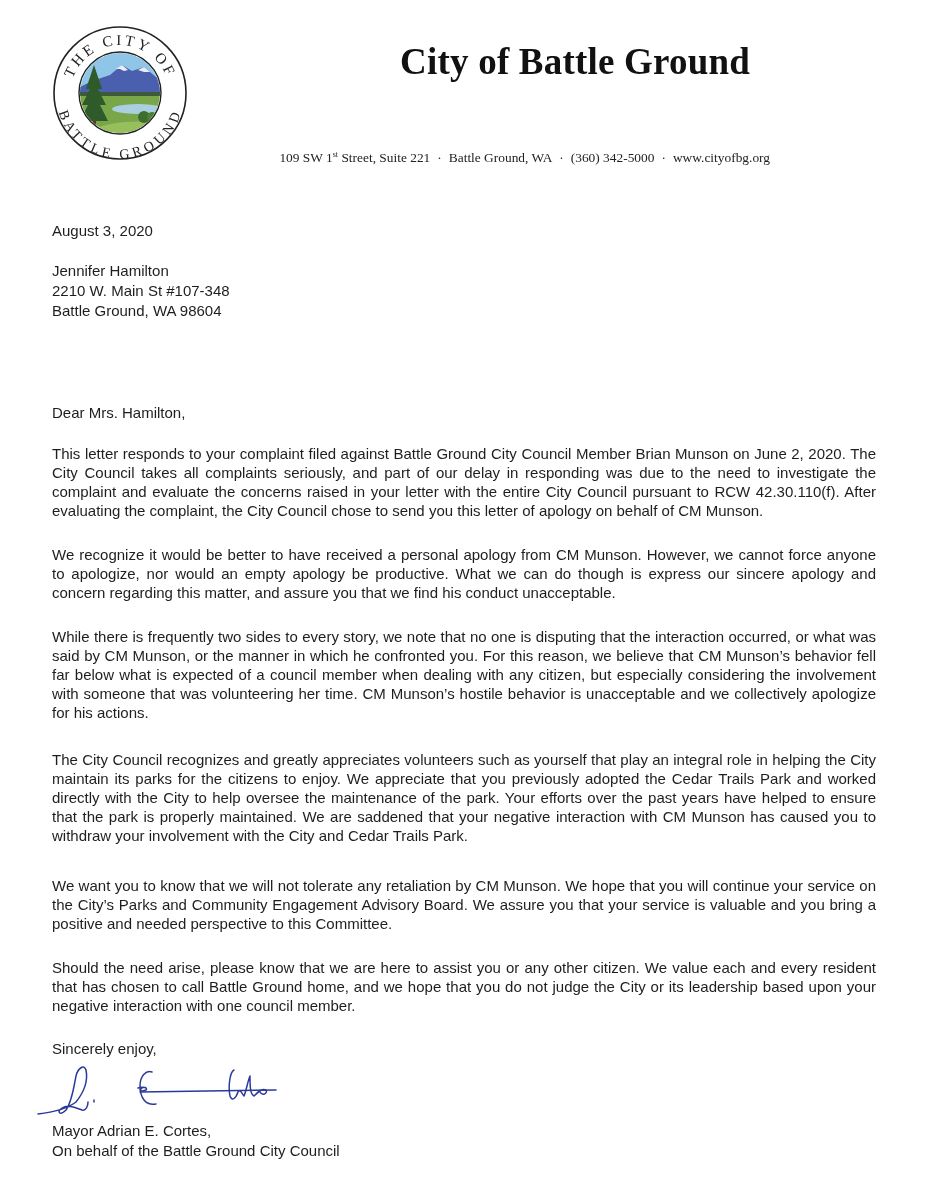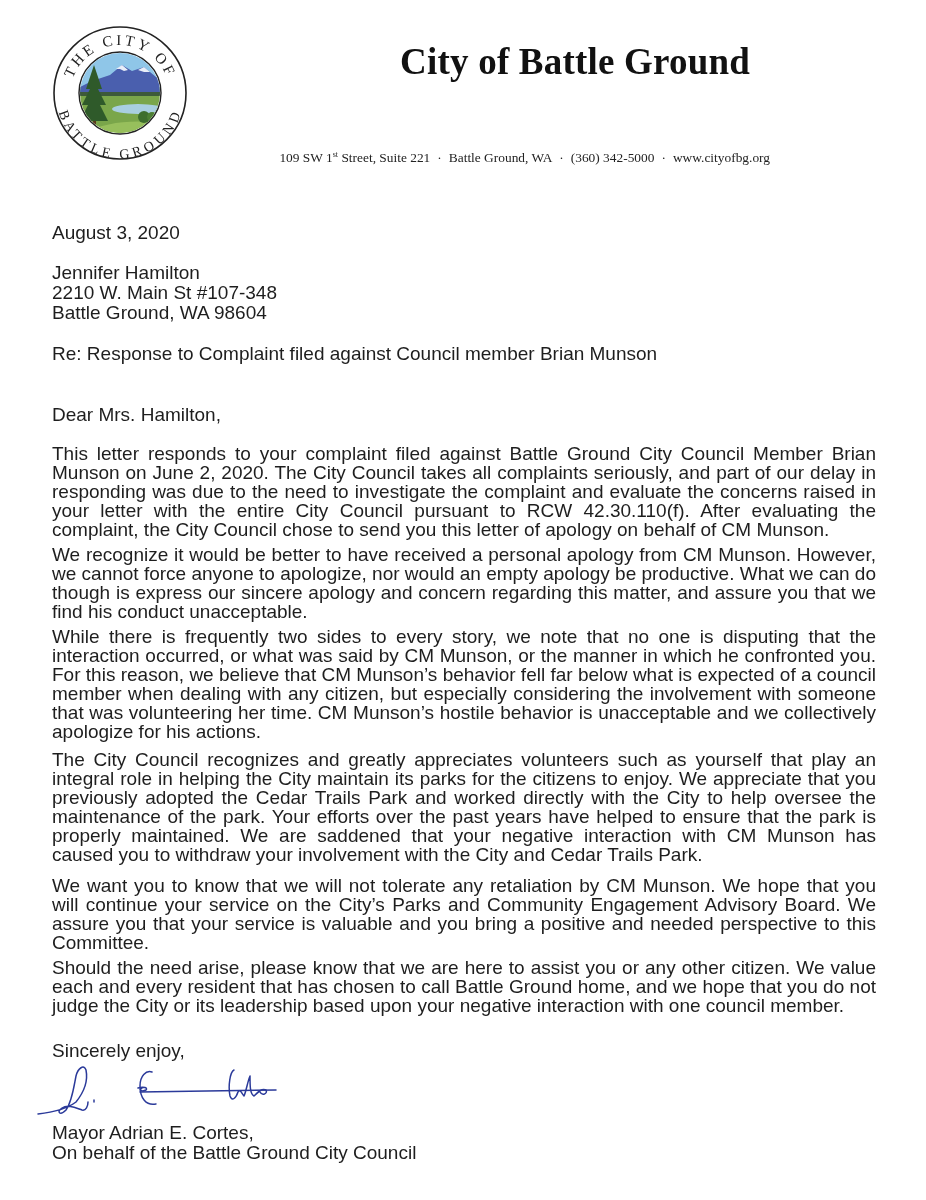--- a/index.html
+++ b/index.html
@@ -11,21 +11,21 @@
   .lh-title { position: absolute; left: 250px; width: 500px; top: 40px; text-align: right;
     font-family: "Liberation Serif", "DejaVu Serif", serif; font-weight: bold; font-size: 37px; color: #111; letter-spacing: 0.2px; }
   .lh-sub { position: absolute; left: 250px; width: 500px; top: 95px; text-align: center;
     font-family: "Liberation Serif", "DejaVu Serif", serif; font-size: 16.5px; color: #222; }
   .lh-addr { position: absolute; left: 230px; width: 540px; top: 141px; text-align: right;
     font-family: "Liberation Serif", "DejaVu Serif", serif; font-size: 13.4px; color: #222; white-space: nowrap; margin-top: 9px; }
   .lh-addr sup { font-size: 8px; }
   .dot { padding: 0 7px; }
 
   
-  .txt { font-family: "Liberation Sans", "DejaVu Sans", sans-serif; font-size: 19px; color: #1e1e1e; }
+  .txt { font-family: "Liberation Sans", "DejaVu Sans", sans-serif; font-size: 15px; color: #1e1e1e; }
   .line { position: absolute; left: 52px; white-space: nowrap; }
   .para { position: absolute; left: 52px; width: 824px; line-height: 19px; text-align: justify; }
 
   .sig { position: absolute; left: 36px; top: 1062px; width: 260px; height: 60px; }
 </style>
 </head>
 <body>
 
 <div class="page">
 
@@ -65,21 +65,20 @@
   <div class="lh-addr">
     <span><span>109 SW 1</span><sup>st</sup><span> Street, Suite 221</span></span><span class="dot">·</span><span>Battle Ground, WA</span><span class="dot">·</span><span>(360) 342-5000</span><span class="dot">·</span><span>www.cityofbg.org</span>
   </div>
 
   <div class="txt line" style="top:222px">August 3, 2020</div>
 
   <div class="txt line" style="top:262px">Jennifer Hamilton</div>
   <div class="txt line" style="top:282px">2210 W. Main St #107-348</div>
   <div class="txt line" style="top:302px">Battle Ground, WA  98604</div>
 
-  <div class="txt line" style="top:343px">Re: Response to Complaint filed against Council member Brian Munson</div>
 
   <div class="txt line" style="top:404px">Dear Mrs. Hamilton,</div>
 
   <div class="txt para" style="top:444px">This letter responds to your complaint filed against Battle Ground City Council Member Brian Munson on June 2, 2020. The City Council takes all complaints seriously, and part of our delay in responding was due to the need to investigate the complaint and evaluate the concerns raised in your letter with the entire City Council pursuant to RCW 42.30.110(f). After evaluating the complaint, the City Council chose to send you this letter of apology on behalf of CM Munson.</div>
   <div class="txt para" style="top:545px">We recognize it would be better to have received a personal apology from CM Munson. However, we cannot force anyone to apologize, nor would an empty apology be productive. What we can do though is express our sincere apology and concern regarding this matter, and assure you that we find his conduct unacceptable.</div>
   <div class="txt para" style="top:627px">While there is frequently two sides to every story, we note that no one is disputing that the interaction occurred, or what was said by CM Munson, or the manner in which he confronted you. For this reason, we believe that CM Munson’s behavior fell far below what is expected of a council member when dealing with any citizen, but especially considering the involvement with someone that was volunteering her time. CM Munson’s hostile behavior is unacceptable and we collectively apologize for his actions.</div>
   <div class="txt para" style="top:750px">The City Council recognizes and greatly appreciates volunteers such as yourself that play an integral role in helping the City maintain its parks for the citizens to enjoy. We appreciate that you previously adopted the Cedar Trails Park and worked directly with the City to help oversee the maintenance of the park. Your efforts over the past years have helped to ensure that the park is properly maintained. We are saddened that your negative interaction with CM Munson has caused you to withdraw your involvement with the City and Cedar Trails Park.</div>
   <div class="txt para" style="top:876px">We want you to know that we will not tolerate any retaliation by CM Munson. We hope that you will continue your service on the City’s Parks and Community Engagement Advisory Board. We assure you that your service is valuable and you bring a positive and needed perspective to this Committee.</div>
   <div class="txt para" style="top:958px">Should the need arise, please know that we are here to assist you or any other citizen. We value each and every resident that has chosen to call Battle Ground home, and we hope that you do not judge the City or its leadership based upon your negative interaction with one council member.</div>
 

